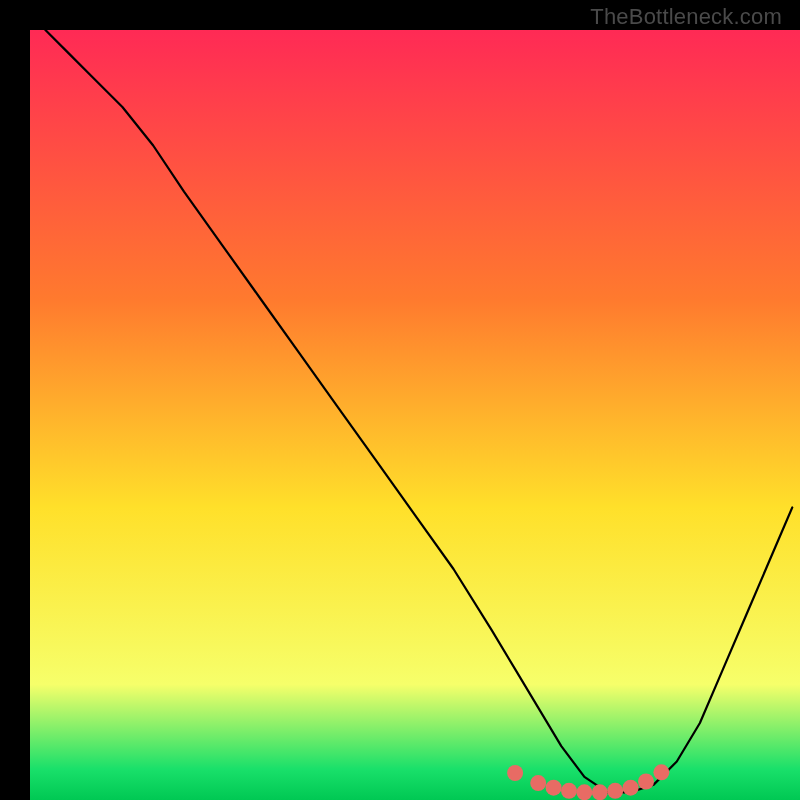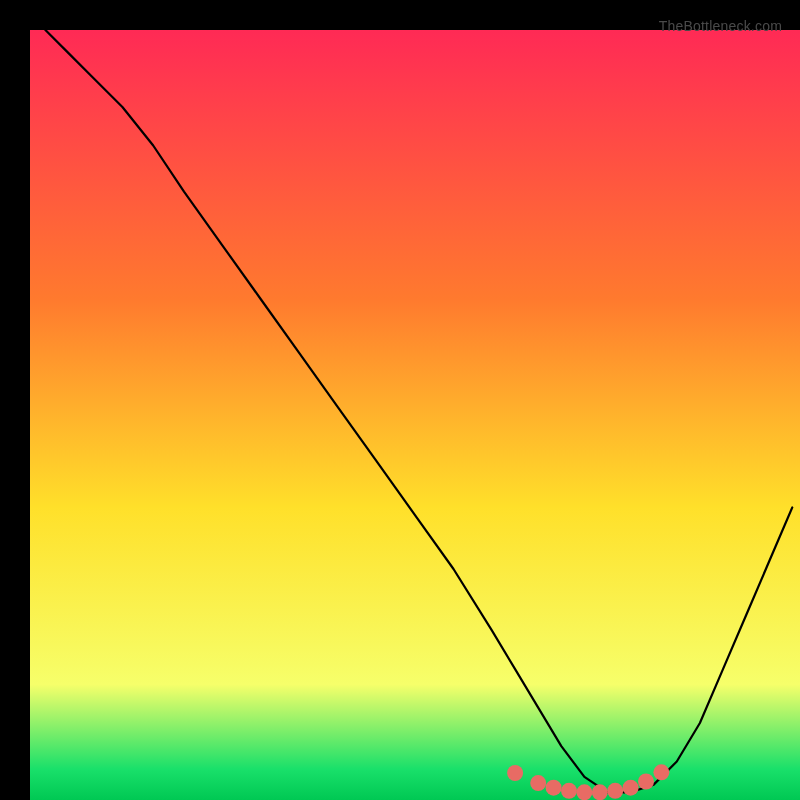--- a/index.html
+++ b/index.html
@@ -24,24 +24,24 @@
     left: 15px;
     top: 15px;
     width: 770px;
     height: 770px;
   }
   svg {
     display: block;
   }
   .watermark {
     position: absolute;
-    top: 18px;
+    top: 4px;
     right: 18px;
     color: #4a4a4a;
-    font-size: 14px;
+    font-size: 22px;
     font-weight: 500;
     letter-spacing: 0.2px;
     user-select: none;
   }
 </style>
 </head>
 <body>
 
 <div class="frame">
   <div class="plot-wrap">

